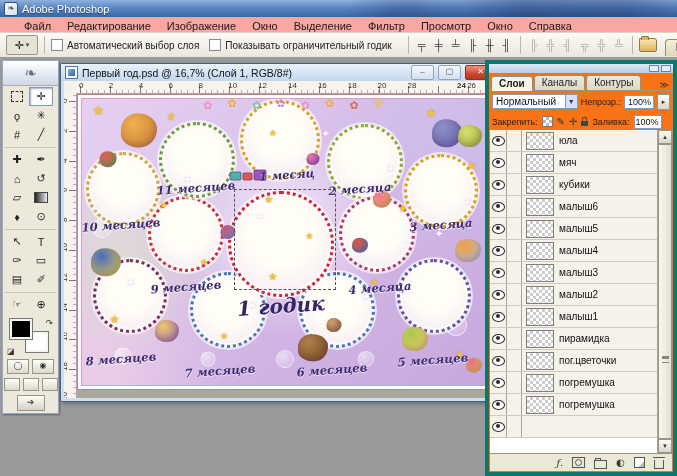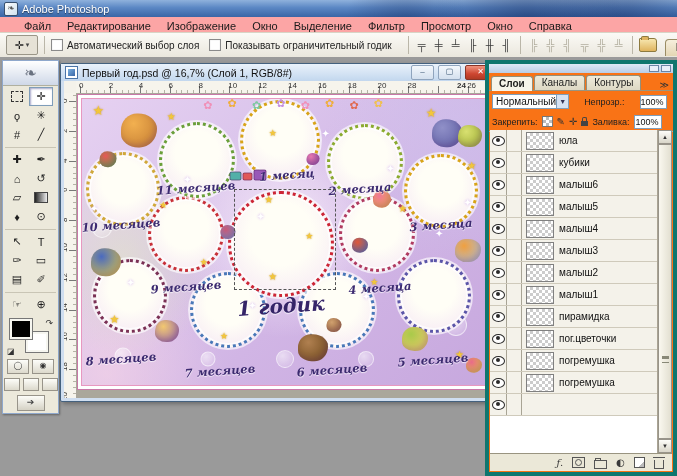--- a/index.html
+++ b/index.html
@@ -112,21 +112,21 @@
 
   
   .layers-panel{position:absolute;top:3px;right:0;width:192px;bottom:0;background:#f97316;border:4px solid #0f766e;box-sizing:border-box;}
   .panel-grip{height:8px;background:linear-gradient(#dfe9f6,#b9cde6);display:flex;justify-content:flex-end;gap:2px;padding:1px 2px 0;}
   .panel-grip span{width:8px;height:5px;border:1px solid #6a84a4;background:#e8eef8;font-size:4px;line-height:4px;text-align:center;color:#446;}
   .panel-tabs{height:17px;display:flex;align-items:flex-end;padding:0 2px;border-bottom:1px solid #999480;}
   .ptab{font-size:10px;color:#222;padding:1px 7px 2px;border:1px solid #948f7a;border-bottom:none;border-radius:3px 3px 0 0;
     background:linear-gradient(#eeeadb,#ddd8c4);margin-right:1px;white-space:nowrap;}
   .ptab.active{background:#f6f4ea;font-weight:bold;position:relative;top:1px;}
   .ptab-more{margin-left:auto;font-size:9px;color:#333;padding-right:2px;}
-  .panel-row1{height:21px;display:flex;align-items:center;padding:0 3px;gap:15px;}
+  .panel-row1{height:21px;display:flex;align-items:center;padding:0 3px;gap:3px;}
   .blend-box{width:86px;height:15px;background:#fff;border:1px solid #7f9db9;font-size:10px;line-height:14px;padding-left:3px;color:#111;
     display:flex;justify-content:space-between;box-sizing:border-box;}
   .blend-box .dd{font-size:7px;color:#335;background:#d6e2f2;width:11px;text-align:center;border-left:1px solid #7f9db9;}
   .small-lbl{font-size:9px;color:#222;white-space:nowrap;}
   .val-box{width:30px;height:14px;background:#fff;border:1px solid #7f9db9;font-size:9px;line-height:13px;text-align:right;padding-right:2px;color:#111;box-sizing:border-box;}
   .spin{width:11px;height:14px;border:1px solid #98948a;background:linear-gradient(#fdfdf9,#d9d6c9);font-size:7px;line-height:13px;text-align:center;color:#333;}
   .panel-row2{height:19px;display:flex;align-items:center;padding:0 3px;gap:4px;border-bottom:1px solid #b4b0a0;}
   .lockicons{display:flex;gap:4px;align-items:center;}
   .licon{font-size:10px;color:#333;}
   .checker-sq{width:9px;height:9px;border:1px solid #777;
@@ -500,20 +500,30 @@
               <span class="lname">юла</span>
             </span>
           </div>
           <div class="lrow">
             <span class="c-eye">
               <span class="eye"></span>
             </span>
             <span class="c-link"></span>
             <span class="c-main">
               <span class="thumb"></span>
+              <span class="lname">мяч</span>
+            </span>
+          </div>
+          <div class="lrow">
+            <span class="c-eye">
+              <span class="eye"></span>
+            </span>
+            <span class="c-link"></span>
+            <span class="c-main">
+              <span class="thumb"></span>
               <span class="lname">кубики</span>
             </span>
           </div>
           <div class="lrow">
             <span class="c-eye">
               <span class="eye"></span>
             </span>
             <span class="c-link"></span>
             <span class="c-main">
               <span class="thumb"></span>

